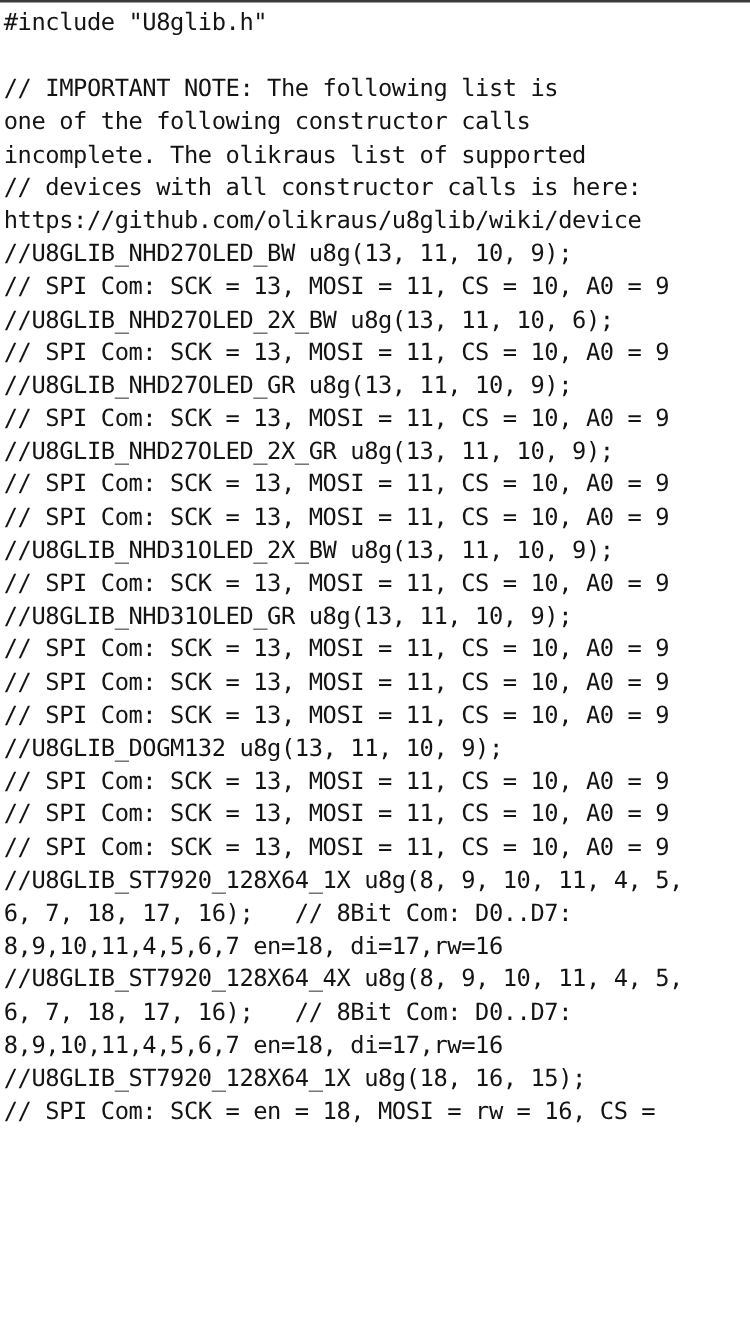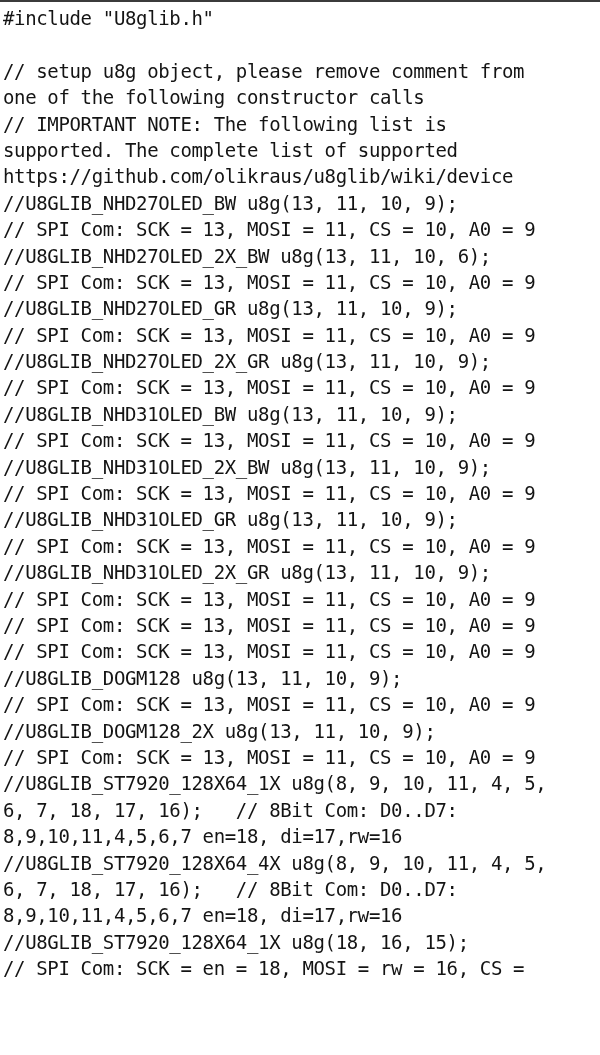--- a/index.html
+++ b/index.html
@@ -48,46 +48,43 @@
     color: transparent;
   }
 </style>
 </head>
 <body>
 
 <div id="code-view">
   <div id="code-lines">
       <span class="code-line">#include "U8glib.h"</span>
       <span class="code-line blank"></span>
-      <span class="code-line">// setup u8g object, please remove comment from</span>
+      <span class="code-line">// IMPORTANT NOTE: The following list is</span>
       <span class="code-line">one of the following constructor calls</span>
-      <span class="code-line">// IMPORTANT NOTE: The following list is</span>
-      <span class="code-line">supported. The complete list of supported</span>
+      <span class="code-line">incomplete. The olikraus list of supported</span>
+      <span class="code-line">// devices with all constructor calls is here:</span>
       <span class="code-line">https://github.com/olikraus/u8glib/wiki/device</span>
       <span class="code-line">//U8GLIB_NHD27OLED_BW u8g(13, 11, 10, 9);</span>
       <span class="code-line">// SPI Com: SCK = 13, MOSI = 11, CS = 10, A0 = 9</span>
       <span class="code-line">//U8GLIB_NHD27OLED_2X_BW u8g(13, 11, 10, 6);</span>
       <span class="code-line">// SPI Com: SCK = 13, MOSI = 11, CS = 10, A0 = 9</span>
       <span class="code-line">//U8GLIB_NHD27OLED_GR u8g(13, 11, 10, 9);</span>
       <span class="code-line">// SPI Com: SCK = 13, MOSI = 11, CS = 10, A0 = 9</span>
       <span class="code-line">//U8GLIB_NHD27OLED_2X_GR u8g(13, 11, 10, 9);</span>
       <span class="code-line">// SPI Com: SCK = 13, MOSI = 11, CS = 10, A0 = 9</span>
-      <span class="code-line">//U8GLIB_NHD31OLED_BW u8g(13, 11, 10, 9);</span>
       <span class="code-line">// SPI Com: SCK = 13, MOSI = 11, CS = 10, A0 = 9</span>
       <span class="code-line">//U8GLIB_NHD31OLED_2X_BW u8g(13, 11, 10, 9);</span>
       <span class="code-line">// SPI Com: SCK = 13, MOSI = 11, CS = 10, A0 = 9</span>
       <span class="code-line">//U8GLIB_NHD31OLED_GR u8g(13, 11, 10, 9);</span>
       <span class="code-line">// SPI Com: SCK = 13, MOSI = 11, CS = 10, A0 = 9</span>
-      <span class="code-line">//U8GLIB_NHD31OLED_2X_GR u8g(13, 11, 10, 9);</span>
       <span class="code-line">// SPI Com: SCK = 13, MOSI = 11, CS = 10, A0 = 9</span>
       <span class="code-line">// SPI Com: SCK = 13, MOSI = 11, CS = 10, A0 = 9</span>
+      <span class="code-line">//U8GLIB_DOGM132 u8g(13, 11, 10, 9);</span>
       <span class="code-line">// SPI Com: SCK = 13, MOSI = 11, CS = 10, A0 = 9</span>
-      <span class="code-line">//U8GLIB_DOGM128 u8g(13, 11, 10, 9);</span>
       <span class="code-line">// SPI Com: SCK = 13, MOSI = 11, CS = 10, A0 = 9</span>
-      <span class="code-line">//U8GLIB_DOGM128_2X u8g(13, 11, 10, 9);</span>
       <span class="code-line">// SPI Com: SCK = 13, MOSI = 11, CS = 10, A0 = 9</span>
       <span class="code-line">//U8GLIB_ST7920_128X64_1X u8g(8, 9, 10, 11, 4, 5,</span>
       <span class="code-line">6, 7, 18, 17, 16);   // 8Bit Com: D0..D7:</span>
       <span class="code-line">8,9,10,11,4,5,6,7 en=18, di=17,rw=16</span>
       <span class="code-line">//U8GLIB_ST7920_128X64_4X u8g(8, 9, 10, 11, 4, 5,</span>
       <span class="code-line">6, 7, 18, 17, 16);   // 8Bit Com: D0..D7:</span>
       <span class="code-line">8,9,10,11,4,5,6,7 en=18, di=17,rw=16</span>
       <span class="code-line">//U8GLIB_ST7920_128X64_1X u8g(18, 16, 15);</span>
       <span class="code-line">// SPI Com: SCK = en = 18, MOSI = rw = 16, CS =</span>
     </div>

